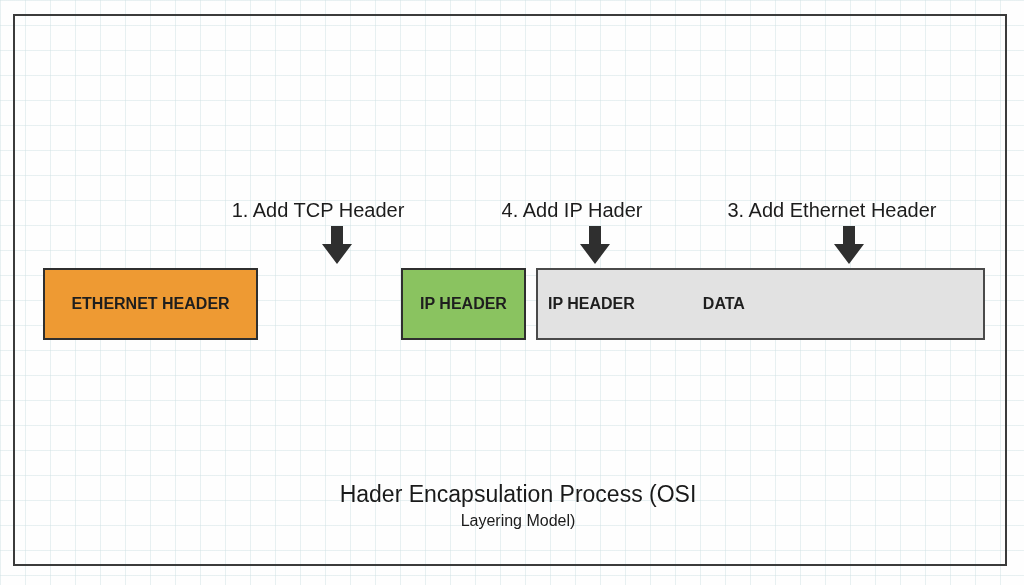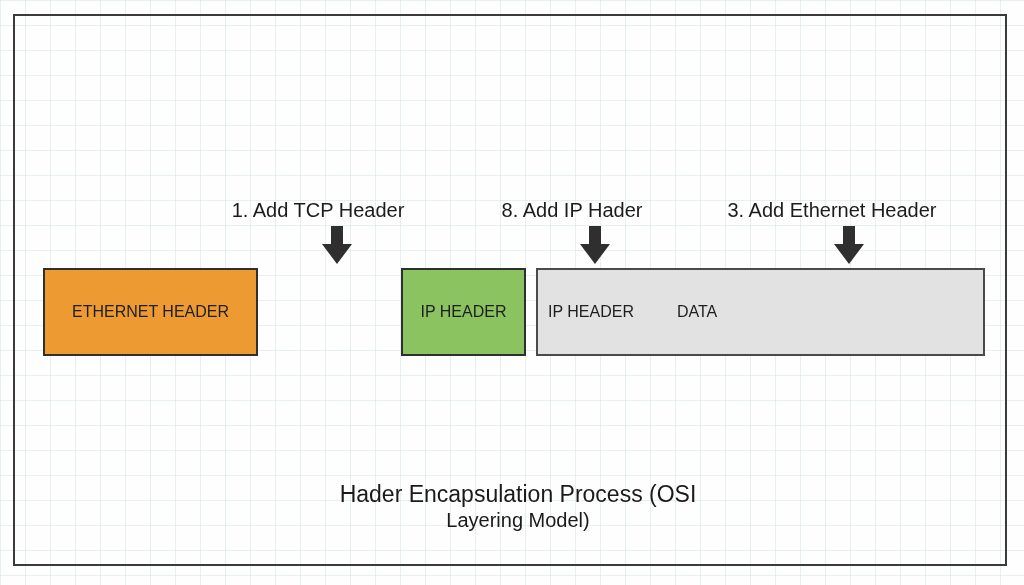--- a/index.html
+++ b/index.html
@@ -37,60 +37,61 @@
   .arrow {
     position: absolute;
     top: 226px;
     transform: translateX(-50%);
     width: 30px; height: 38px;
     display: block;
   }
   .box {
     position: absolute;
     top: 268px;
-    height: 88px;
+    height: 72px;
     box-sizing: border-box;
     border: 2px solid #2f2f2f;
     display: flex;
     align-items: center;
     justify-content: center;
     font-size: 16px;
     color: #1e1e1e;
     white-space: nowrap;
+    font-weight: bold;
   }
   .box-ethernet { left: 43px;  width: 215px; background: #EE9A33; }
   .box-tcp      { left: 268px; width: 125px; background: #4D9CD4; }
   .box-ip       { left: 401px; width: 125px; background: #8AC360; }
   .box-packet   {
     left: 536px; width: 449px;
     background: #E2E2E2;
     border-color: #4a4a4a;
     justify-content: flex-start;
     padding-left: 10px;
   }
-  .box-packet .seg-right { margin-left: 43px; }
+  .box-packet .seg-right { margin-left: 68px; }
   .caption {
     position: absolute;
     left: 218px; top: 480px;
     width: 600px;
     text-align: center;
     color: #1a1a1a;
   }
   .caption-line1 { font-size: 23px; line-height: 28px; }
-  .caption-line2 { font-size: 20px; line-height: 25px; }
+  .caption-line2 { font-size: 16px; line-height: 25px; }
 </style>
 </head>
 <body>
 
 <div class="stage">
 
   <div class="frame"></div>
 
   <div class="step-label" style="left:318px">1. Add TCP Header</div>
-  <div class="step-label" style="left:572px">8. Add IP Hader</div>
+  <div class="step-label" style="left:572px">4. Add IP Hader</div>
   <div class="step-label" style="left:832px">3. Add Ethernet Header</div>
 
   <svg class="arrow" style="left:337px" viewBox="0 0 30 38">
     <polygon points="9,0 21,0 21,18 30,18 15,38 0,18 9,18" fill="#2f2f2f"></polygon>
   </svg>
   <svg class="arrow" style="left:595px" viewBox="0 0 30 38">
     <polygon points="9,0 21,0 21,18 30,18 15,38 0,18 9,18" fill="#2f2f2f"></polygon>
   </svg>
   <svg class="arrow" style="left:849px" viewBox="0 0 30 38">
     <polygon points="9,0 21,0 21,18 30,18 15,38 0,18 9,18" fill="#2f2f2f"></polygon>

